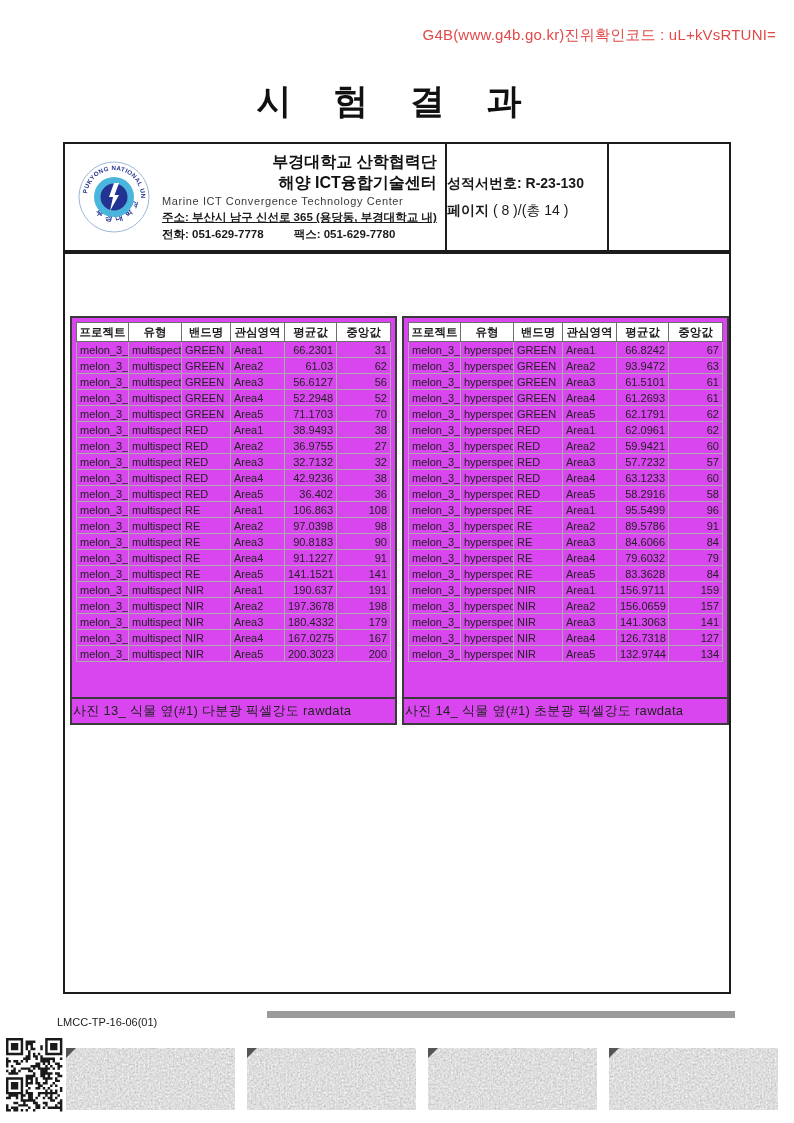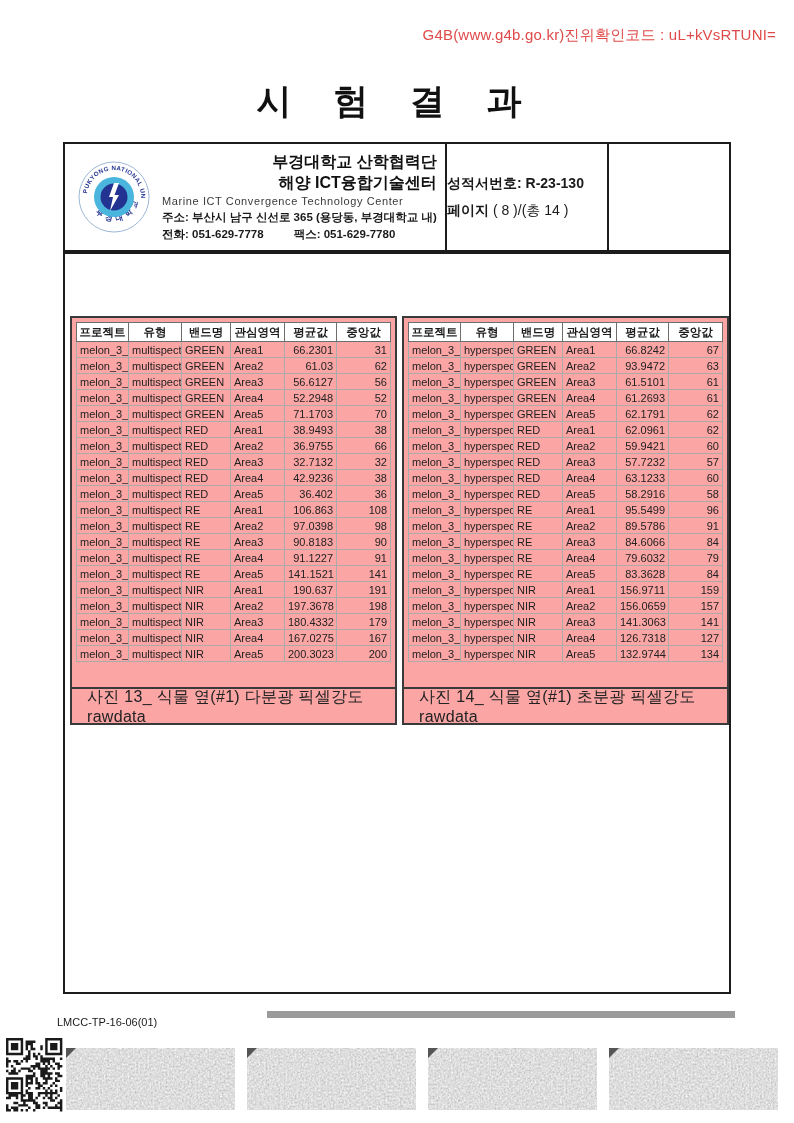--- a/index.html
+++ b/index.html
@@ -13,45 +13,45 @@
            font-size:35px; font-weight:bold; letter-spacing:16px; color:#111; }
 
   
   .org-box { position:absolute; left:63px; top:142px; width:668px; height:110px;
              border:2px solid #1c1c1c; display:flex; background:#fff; }
   .org-left { width:382px; border-right:2px solid #1c1c1c; display:flex; align-items:center;
               padding-left:12px; gap:11px; }
   .org-text { display:flex; flex-direction:column; }
   .org-kr1, .org-kr2 { font-size:16px; font-weight:bold; line-height:1.3; color:#111;text-align:right; }
   .org-en { font-size:11px; color:#3a3a3a; letter-spacing:0.6px; margin-top:2px; }
-  .org-addr { font-size:11.5px; font-weight:bold; margin-top:3px; }
+  .org-addr { font-size:11.5px; font-weight:bold; margin-top:3px;text-decoration:underline; }
   .org-tel { font-size:11.5px; font-weight:bold; margin-top:2px; display:flex; gap:30px; }
   .org-mid { width:162px; border-right:2px solid #1c1c1c; padding:26px 0 0 0;
              font-size:14px; line-height:1.9; }
   .org-mid .lbl { font-weight:bold; }
   .org-right { flex:1; }
 
   
   .content-box { position:absolute; left:63px; top:252px; width:668px; height:742px;
                  border:2px solid #1c1c1c; background:#fff; }
   .section-title { position:absolute; left:14px; top:13px; font-size:14.5px; font-weight:bold; }
 
   .tbox { position:absolute; top:62px; width:327px; height:409px; border:2px solid #3a3a3a;
-          display:flex; flex-direction:column; background:#fca5a5; }
+          display:flex; flex-direction:column; background:#d946ef; }
   .tbox.left { left:5px; }
   .tbox.right { left:337px; }
   .grid-wrap { padding:4px 4px 0 4px; }
   table.grid { border-collapse:collapse; table-layout:fixed; width:314px; font-size:11px; }
   table.grid th { border:1px solid #6e6e6e; font-weight:bold; text-align:center;
                   height:19px; padding:0 1px; background:#fff; font-size:11.5px; }
   table.grid td { border:1px solid #ababab; height:16px; padding:0 3px; overflow:hidden;
                   white-space:nowrap; color:#222; }
   table.grid td.num { text-align:right; }
-  .caption { margin-top:auto; border-top:2px solid #3a3a3a; height:36px; display:flex;
-             align-items:center; padding-left:15px; font-size:16px; color:#222; letter-spacing:0.3px; }
+  .caption { margin-top:auto; border-top:2px solid #3a3a3a; height:26px; display:flex;
+             align-items:center; padding-left:1px; font-size:13px; color:#222; letter-spacing:0.3px; }
 
   
   .doc-code { position:absolute; left:57px; top:1016px; font-size:11px; font-weight:normal; }
   .gray-bar { position:absolute; left:267px; top:1011px; width:468px; height:7px; background:#9a9a9a; }
   .qr { position:absolute; left:6px; top:1038px; }
   .strips { position:absolute; left:66px; top:1048px; }
 </style>
 </head>
 <body>
 
@@ -174,21 +174,21 @@
                 <td>Area1</td>
                 <td class="num">38.9493</td>
                 <td class="num">38</td>
               </tr>
               <tr>
                 <td>melon_3_2</td>
                 <td>multispect</td>
                 <td>RED</td>
                 <td>Area2</td>
                 <td class="num">36.9755</td>
-                <td class="num">66</td>
+                <td class="num">27</td>
               </tr>
               <tr>
                 <td>melon_3_2</td>
                 <td>multispect</td>
                 <td>RED</td>
                 <td>Area3</td>
                 <td class="num">32.7132</td>
                 <td class="num">32</td>
               </tr>
               <tr>

